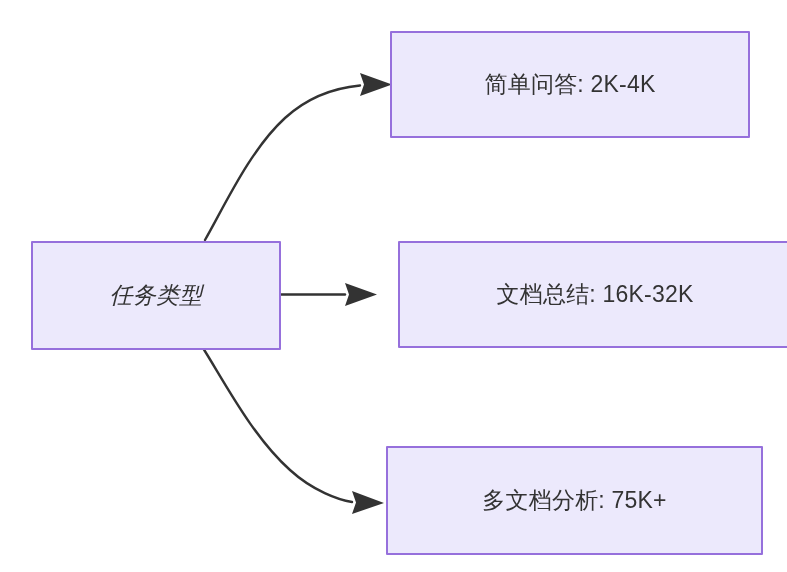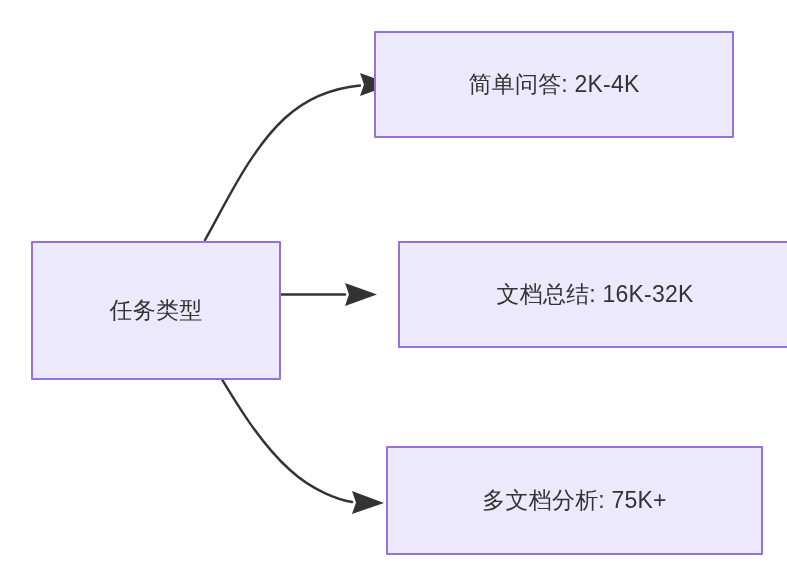--- a/index.html
+++ b/index.html
@@ -39,24 +39,25 @@
     font-size: 23px;
     line-height: 1.2;
     letter-spacing: 0.2px;
     white-space: nowrap;
     text-align: center;
   }
   #node-root {
     left: 31px;
     top: 241px;
     width: 250px;
-    height: 139px;
+    height: 109px;
+    font-style: italic;
   }
   #node-task-0 {
-    left: 374px;
+    left: 390px;
     top: 31px;
     width: 360px;
     height: 107px;
   }
   #node-task-1 {
     left: 398px;
     top: 241px;
     width: 394px;
     height: 107px;
   }

